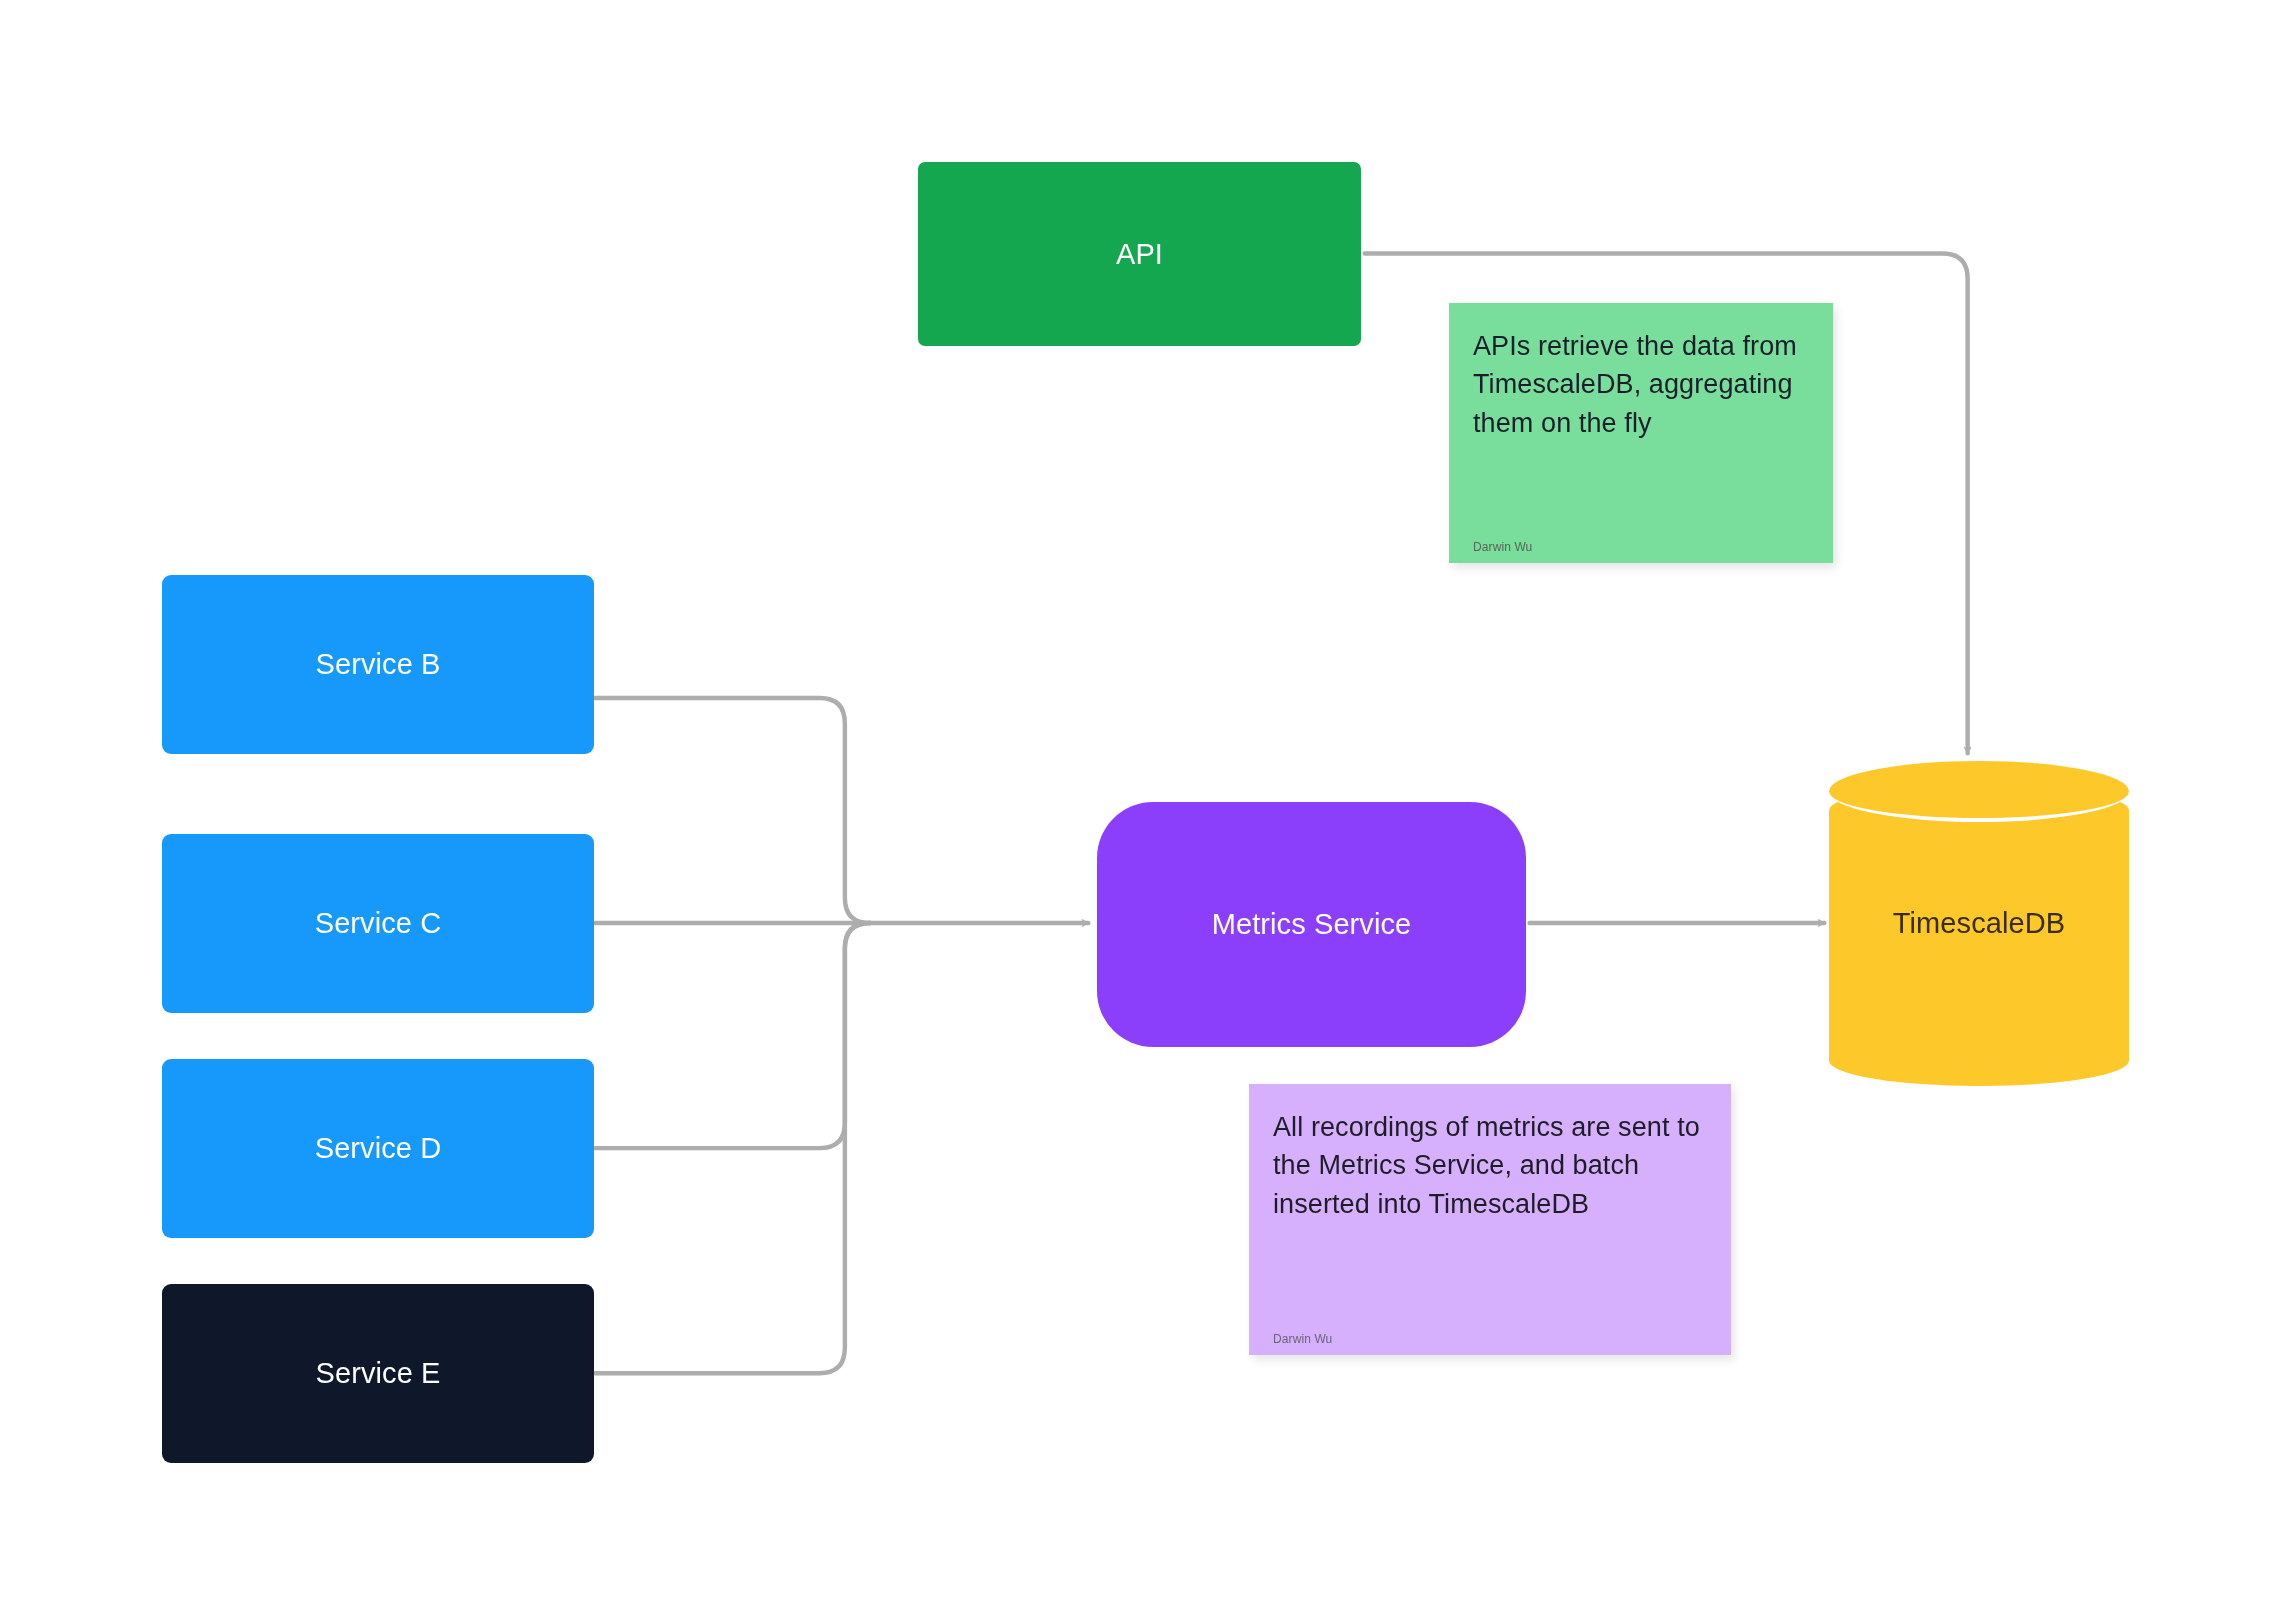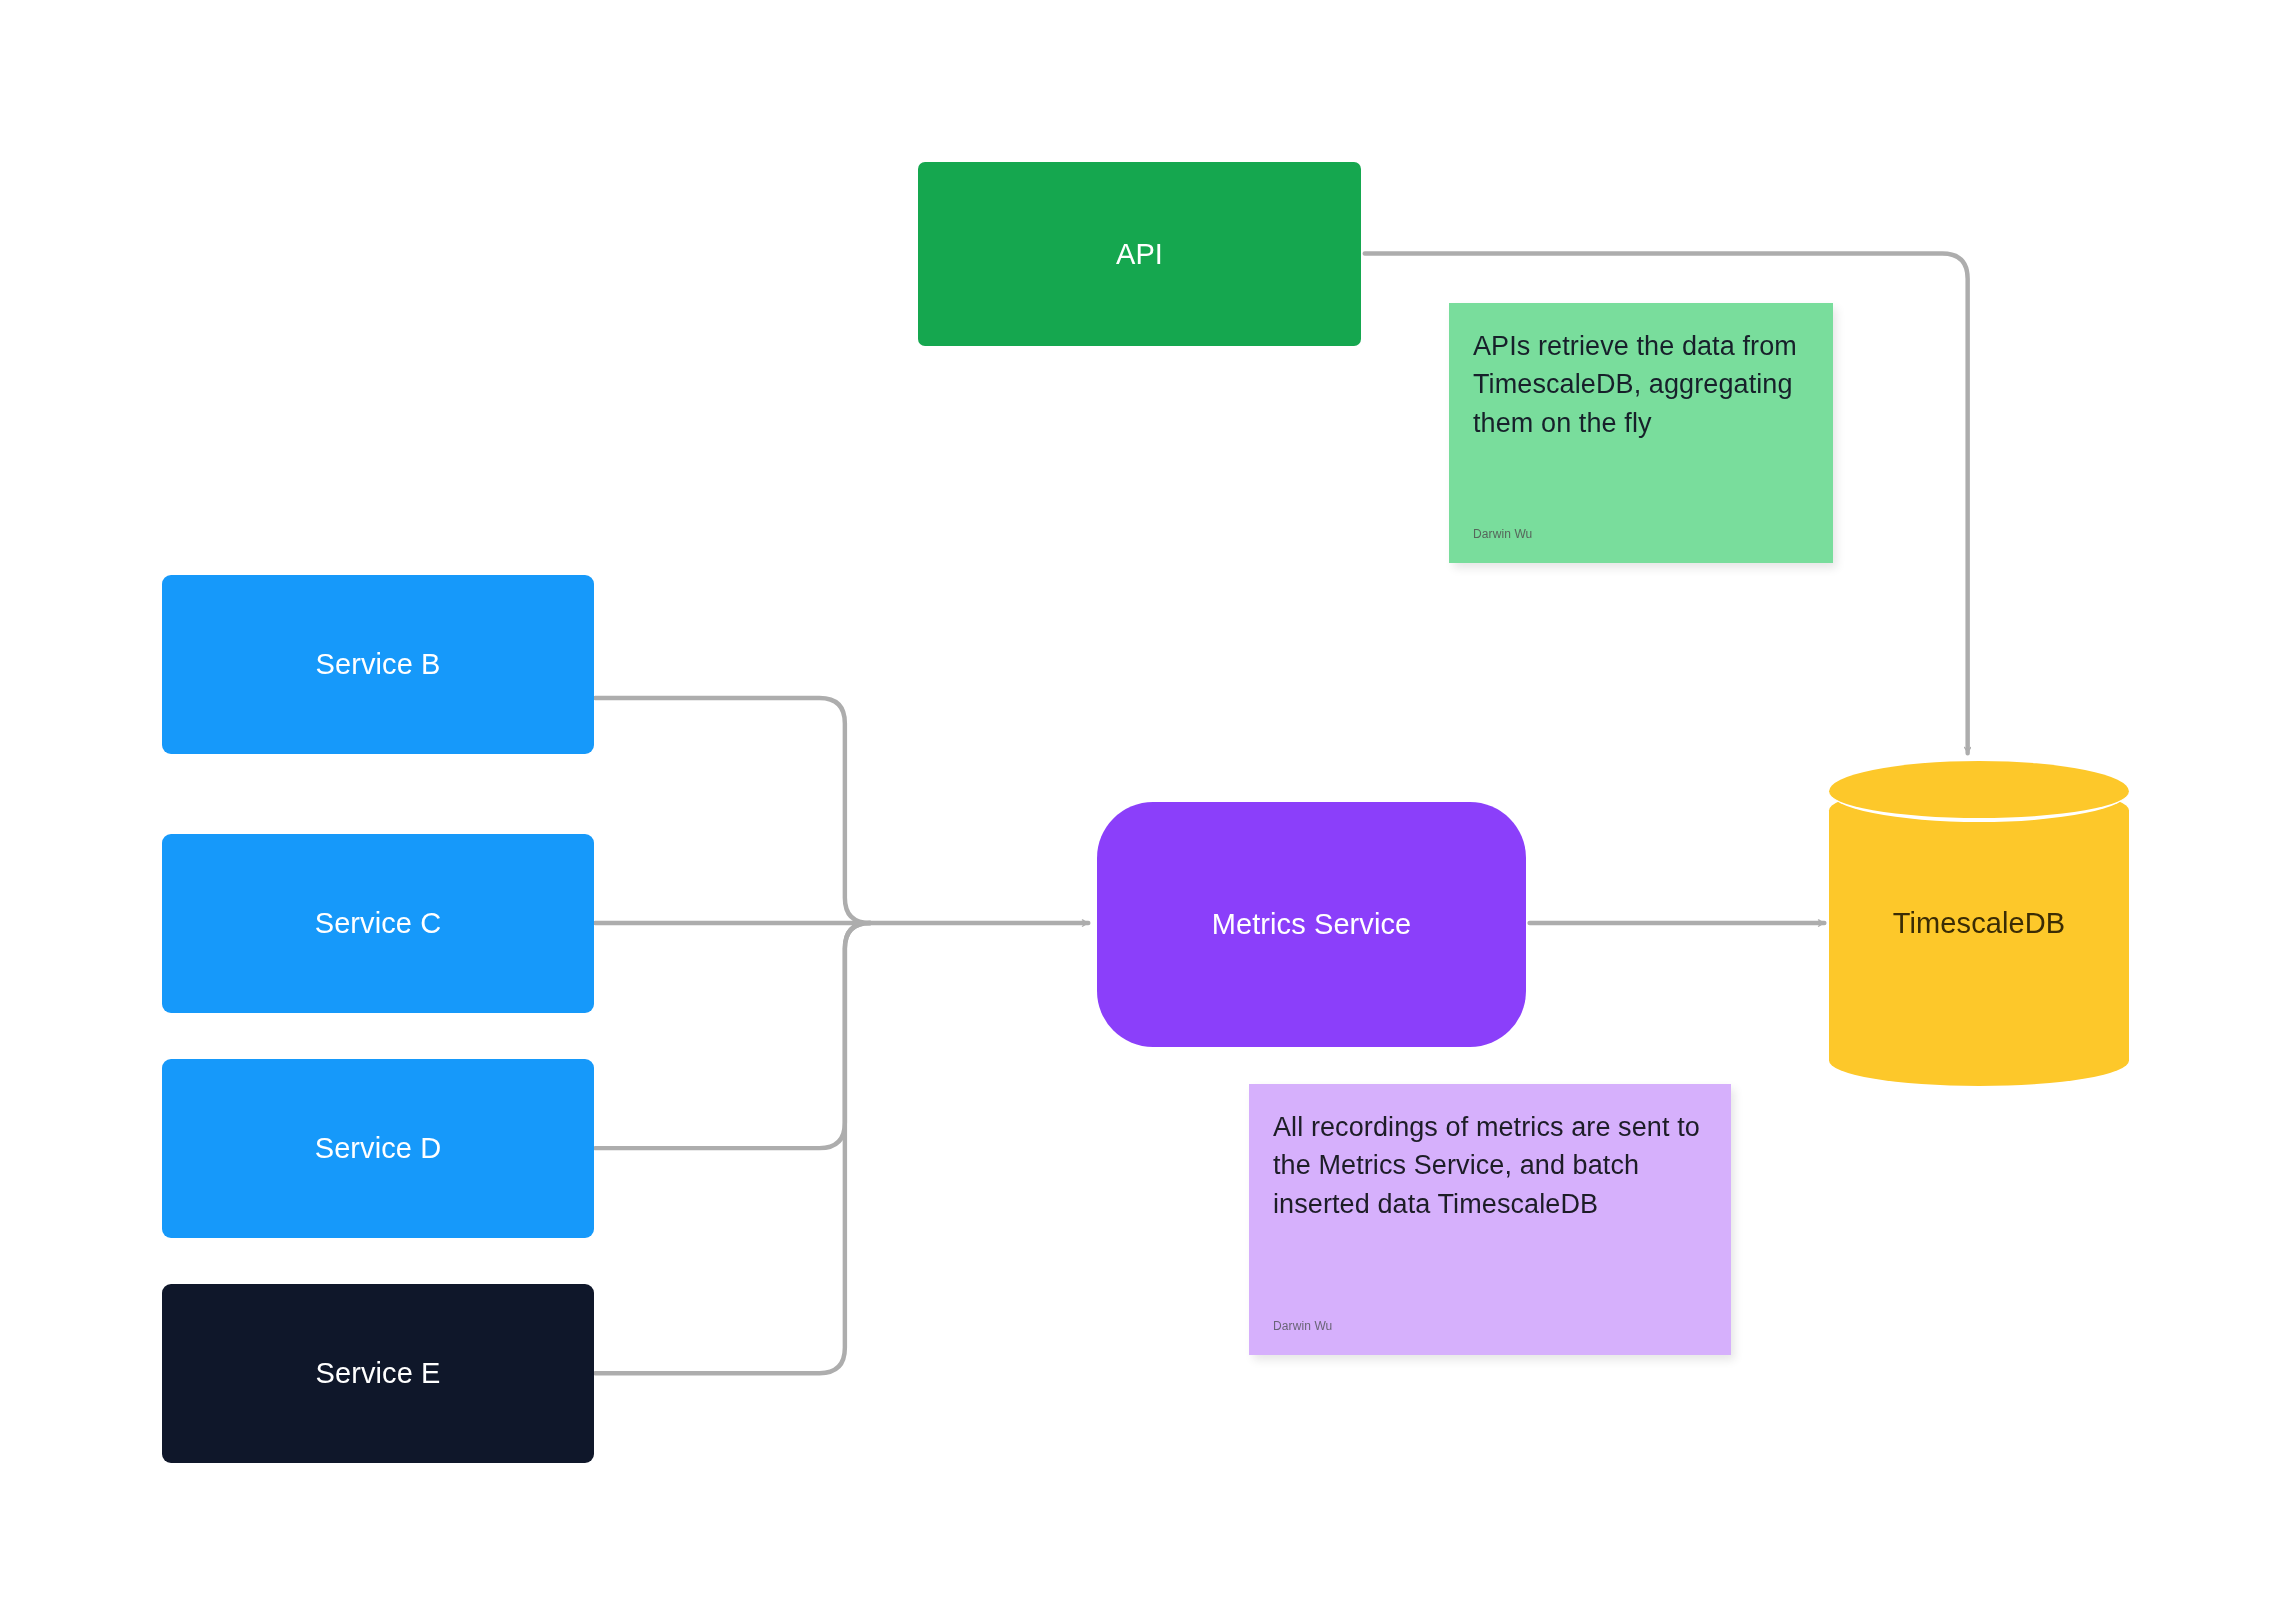--- a/index.html
+++ b/index.html
@@ -121,21 +121,21 @@
     align-items: center;
     justify-content: center;
     color: #3a2c05;
     font-size: 29px;
   }
 
   
   .sticky {
     position: absolute;
     box-sizing: border-box;
-    padding: 24px 24px 22px 24px;
+    padding: 24px 24px 9px 24px;
     display: flex;
     flex-direction: column;
     justify-content: flex-start;
     box-shadow: 3.8px 5px 9px rgba(0,0,0,0.10);
   }
   .sticky-text {
     font-size: 27px;
     line-height: 1.42;
     color: #17202a;
     white-space: pre-line;
@@ -225,18 +225,18 @@
     <div class="cyl-top" style="background:#fdc82a;"></div>
     <span class="node-label">TimescaleDB</span>
   </div>
 
   <div class="sticky" id="note-api" style="background:#79dd9c;">
     <div class="sticky-text">APIs retrieve the data from TimescaleDB, aggregating them on the fly</div>
     <div class="sticky-author">Darwin Wu</div>
   </div>
 
   <div class="sticky" id="note-metrics" style="background:#d6b0fc;">
-    <div class="sticky-text">All recordings of metrics are sent to the Metrics Service, and batch inserted data TimescaleDB</div>
+    <div class="sticky-text">All recordings of metrics are sent to the Metrics Service, and batch inserted into TimescaleDB</div>
     <div class="sticky-author">Darwin Wu</div>
   </div>
 
 </div>
 
 
 </body></html>

